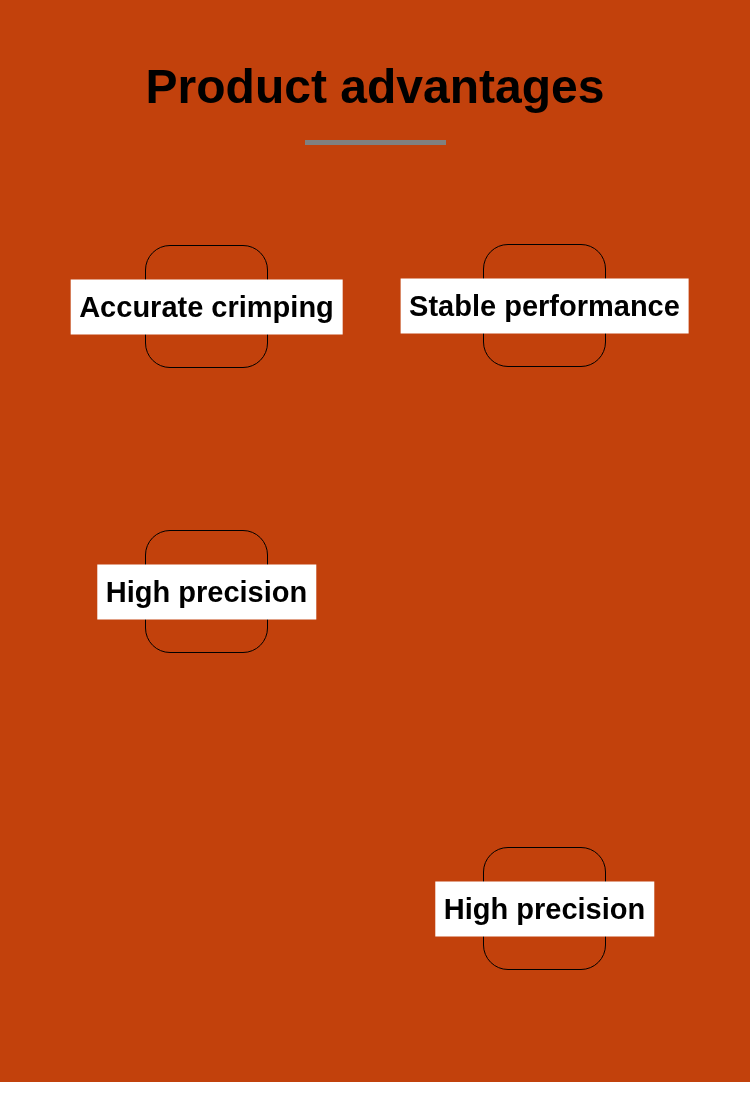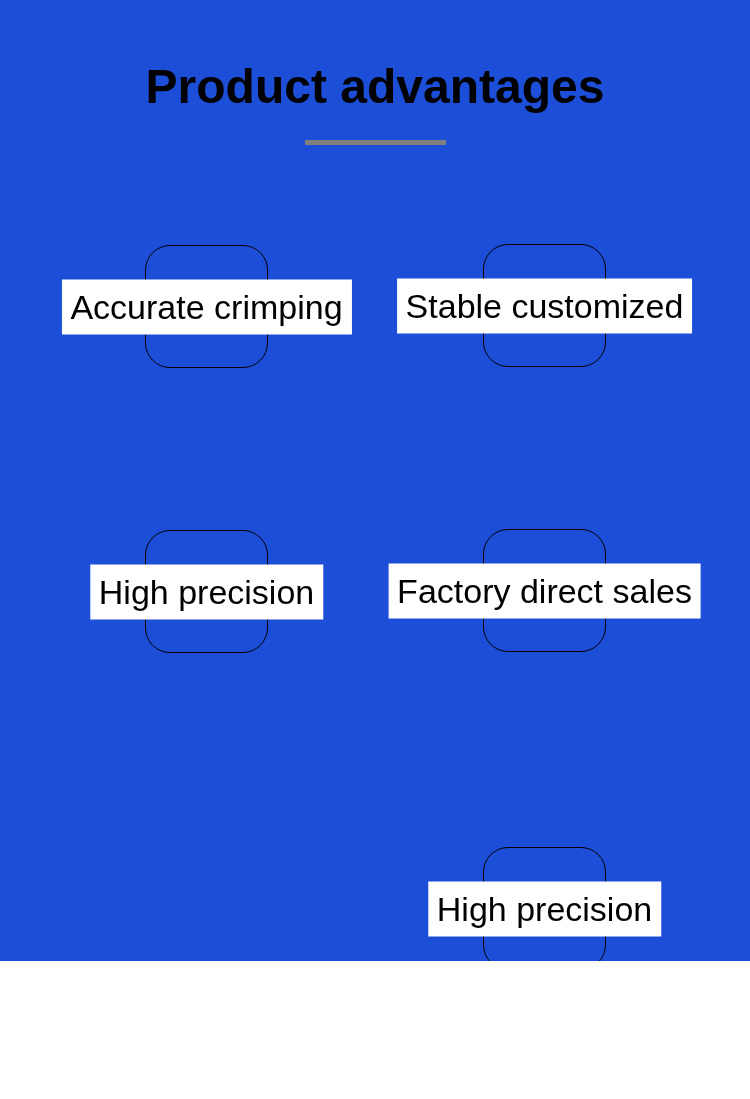--- a/index.html
+++ b/index.html
@@ -3,22 +3,22 @@
 <meta charset="utf-8">
 <style>
   html, body {
     margin: 0;
     padding: 0;
     background: #ffffff;
   }
   .canvas {
     position: relative;
     width: 750px;
-    height: 961px;
-    background: #1d4ed8;
+    height: 1082px;
+    background: #c2410c;
     overflow: hidden;
     font-family: "Liberation Sans", "DejaVu Sans", sans-serif;
     color: #000000;
   }
   .title {
     position: absolute;
     top: 59px;
     left: 0;
     width: 100%;
     margin: 0;
@@ -46,23 +46,23 @@
     border-radius: 25px;
   }
   .feature-label {
     position: absolute;
     top: 50%;
     left: 50%;
     transform: translate(-50%, -50%);
     white-space: nowrap;
     background: #ffffff;
     padding: 15px 9px;
-    font-size: 34px;
+    font-size: 29px;
     line-height: 25px;
-    font-weight: 400;
+    font-weight: 700;
     color: #000000;
     text-align: center;
   }
   
   .pos-r1-left  { left: 145px; top: 245px; }
   .pos-r1-right { left: 483px; top: 244px; }
   .pos-r2-left  { left: 145px; top: 530px; }
   .pos-r2-right { left: 483px; top: 529px; }
   .pos-r3-left  { left: 146px; top: 847px; }
   .pos-r3-right { left: 483px; top: 847px; }
@@ -74,29 +74,26 @@
 
   <h1 class="title">Product advantages</h1>
 
   <div class="divider"></div>
 
   <div class="feature pos-r1-left">
     <div class="feature-label">Accurate crimping</div>
   </div>
 
   <div class="feature pos-r1-right">
-    <div class="feature-label">Stable customized</div>
+    <div class="feature-label">Stable performance</div>
   </div>
 
   <div class="feature pos-r2-left">
     <div class="feature-label">High precision</div>
   </div>
 
-  <div class="feature pos-r2-right">
-    <div class="feature-label">Factory direct sales</div>
-  </div>
 
 
   <div class="feature pos-r3-right">
     <div class="feature-label">High precision</div>
   </div>
 
 </div>
 
 </body></html>

